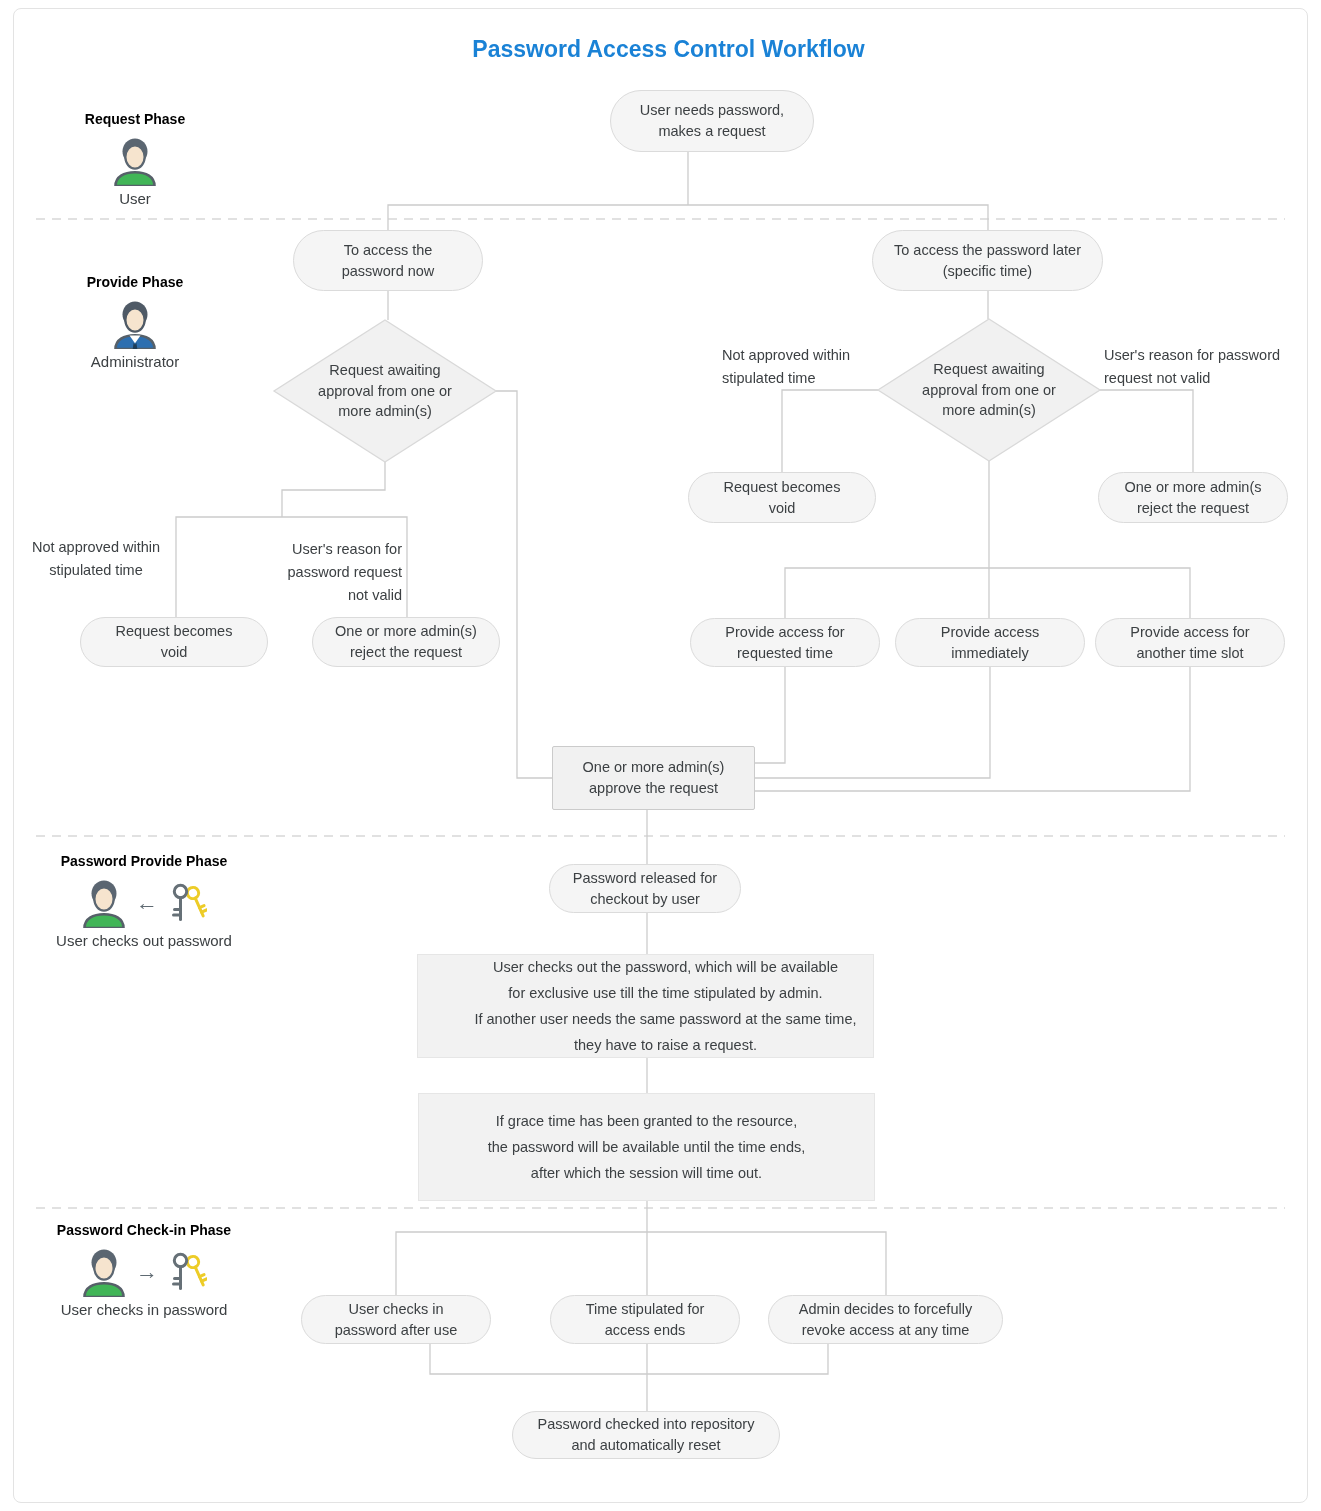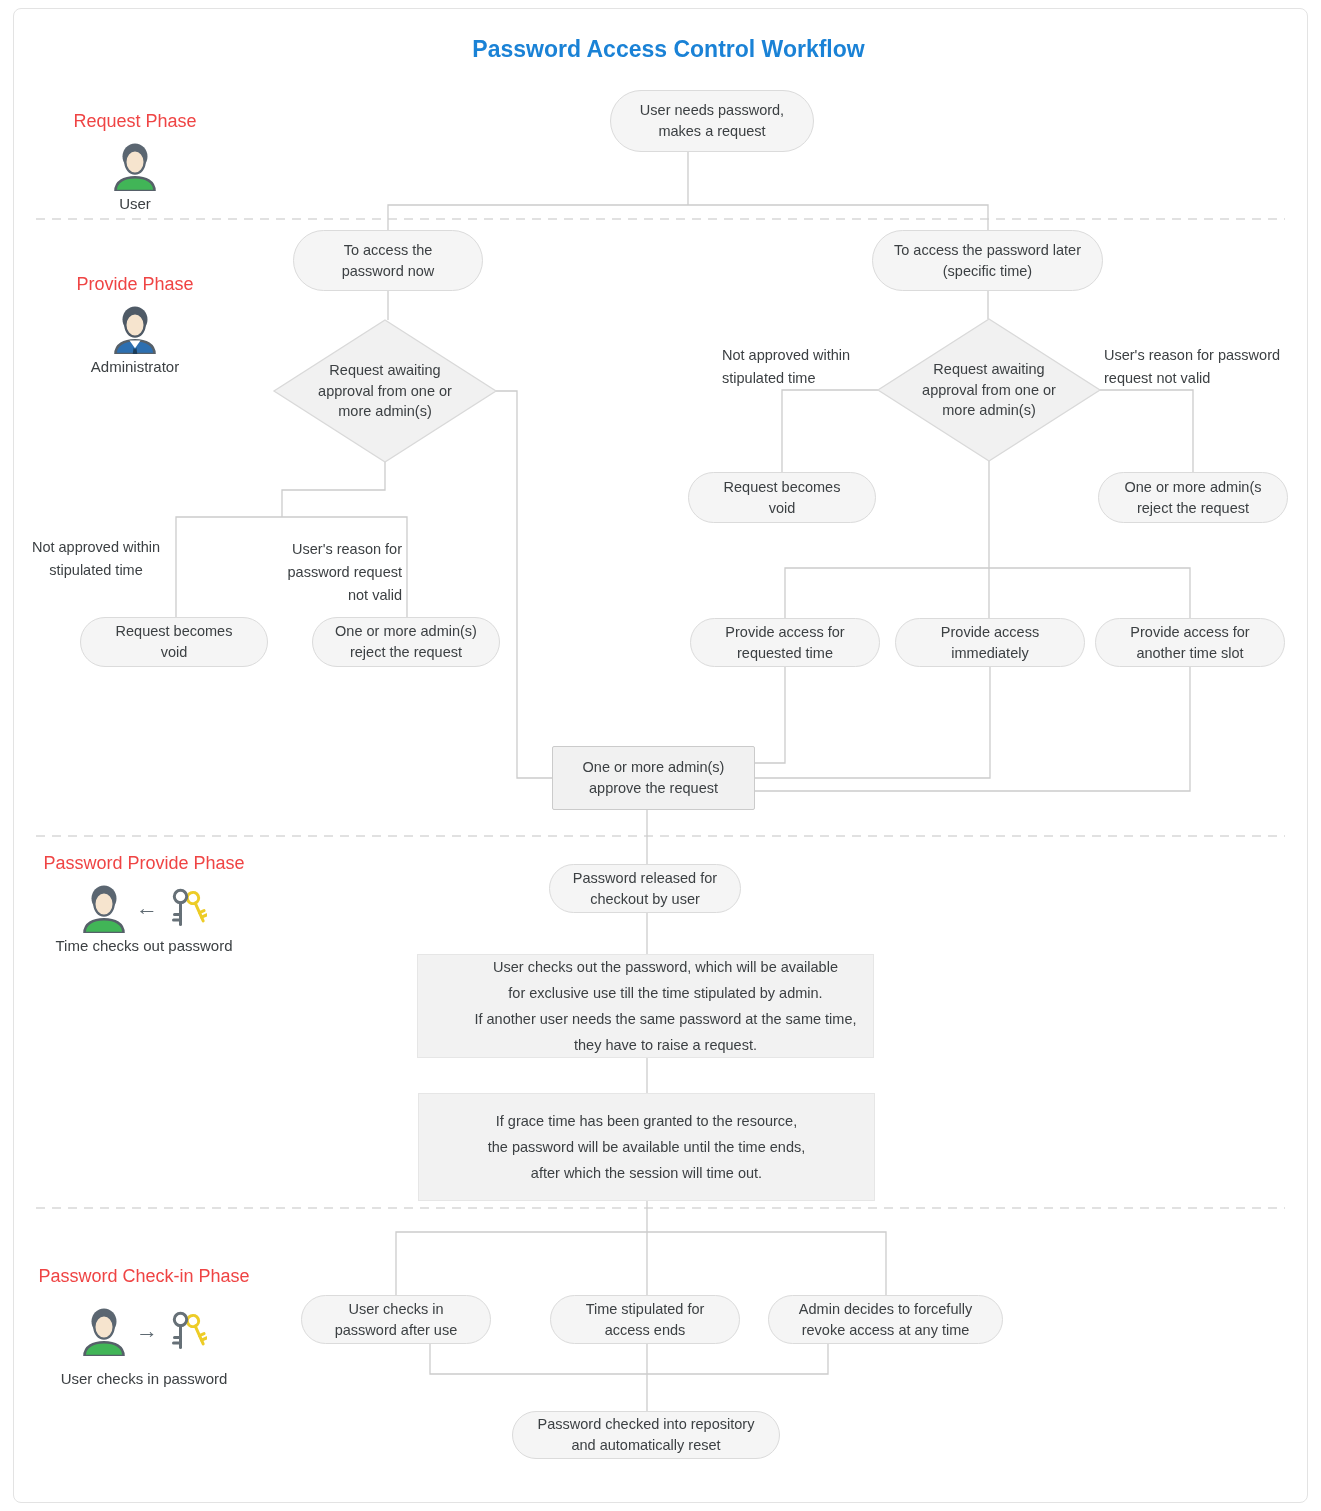--- a/index.html
+++ b/index.html
@@ -16,21 +16,21 @@
   .node{position:absolute;display:flex;align-items:center;justify-content:center;
         text-align:center;font-size:14.5px;line-height:1.42;color:#3c4043;
         white-space:pre-line;box-sizing:border-box;}
   .stadium{background:#f5f5f5;border:1px solid #dbdbdb;border-radius:50px;}
   .rectnode{background:#f1f1f1;border:1px solid #cbcbcb;border-radius:2px;}
   .note{background:#f2f2f2;border:1px solid #e6e6e6;line-height:26px;}
   .dtext{position:absolute;display:flex;align-items:center;justify-content:center;
          text-align:center;font-size:14.5px;line-height:1.42;white-space:pre-line;}
   .dlabel{position:absolute;font-size:14.5px;line-height:1.6;color:#3c4043;white-space:pre-line;}
   .phase{position:absolute;display:flex;flex-direction:column;align-items:center;}
-  .phase-title{font-size:18px;font-weight:normal;color:#ef4444;margin:0 0 9px 0;}
+  .phase-title{font-size:14px;font-weight:bold;color:#000000;margin:0 0 9px 0;}
   .caption{font-size:15px;color:#3c4043;margin-top:4px;}
   .icon-row{display:flex;align-items:center;gap:9px;}
   .arrow{font-size:22px;color:#5f6a72;line-height:1;}
 </style>
 </head>
 <body>
 
 <div class="page">
   <div class="frame"></div>
 
@@ -99,24 +99,24 @@
             <path d="M26 33 H32"></path>
         </g>
         <g stroke="#667077" stroke-width="3" fill="none" stroke-linecap="round">
           <circle cx="13.5" cy="10.5" r="6.2"></circle>
             <path d="M13.5 16.7 V38.5"></path>
             <path d="M13.5 28.5 H7.5"></path>
             <path d="M13.5 34 H6.5"></path>
         </g>
       </svg>
     </div>
-    <div class="caption">Time checks out password</div>
-  </div>
-
-  <div class="phase" style="left:24px;top:1266px;width:240px;gap:10px;">
+    <div class="caption">User checks out password</div>
+  </div>
+
+  <div class="phase" style="left:24px;top:1222px;width:240px;">
     <div class="phase-title">Password Check-in Phase</div>
     <div class="icon-row">
       <svg width="46" height="50" viewBox="0 0 46 50">
         <ellipse cx="23" cy="15.5" rx="12.5" ry="13" fill="#5b6671"></ellipse>
         <ellipse cx="23" cy="21" rx="9.6" ry="11.6" fill="#f6e4ce" stroke="#5b6671" stroke-width="2.2"></ellipse>
         <path d="M3.5 50 c0 -9.5 8.5 -13.8 19.5 -13.8 s19.5 4.3 19.5 13.8 Z" fill="#41b557" stroke="#566069" stroke-width="2.6" stroke-linejoin="round"></path>
       </svg>
       <span class="arrow">→</span>
       <svg width="40" height="44" viewBox="0 0 40 44">
         <g stroke="#edcc27" stroke-width="3" fill="none" stroke-linecap="round" transform="rotate(-24 26 12)">

